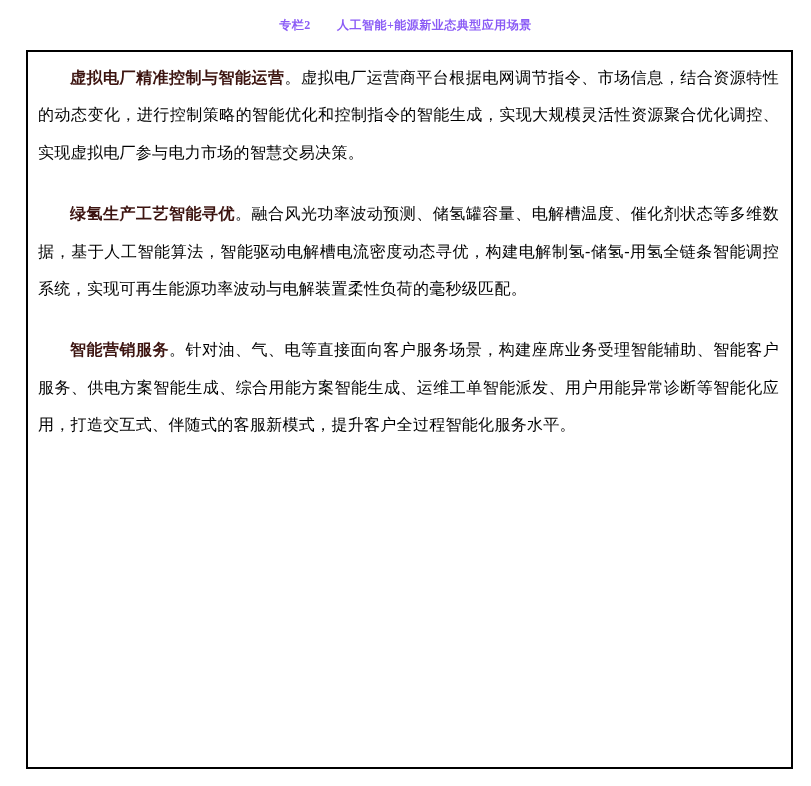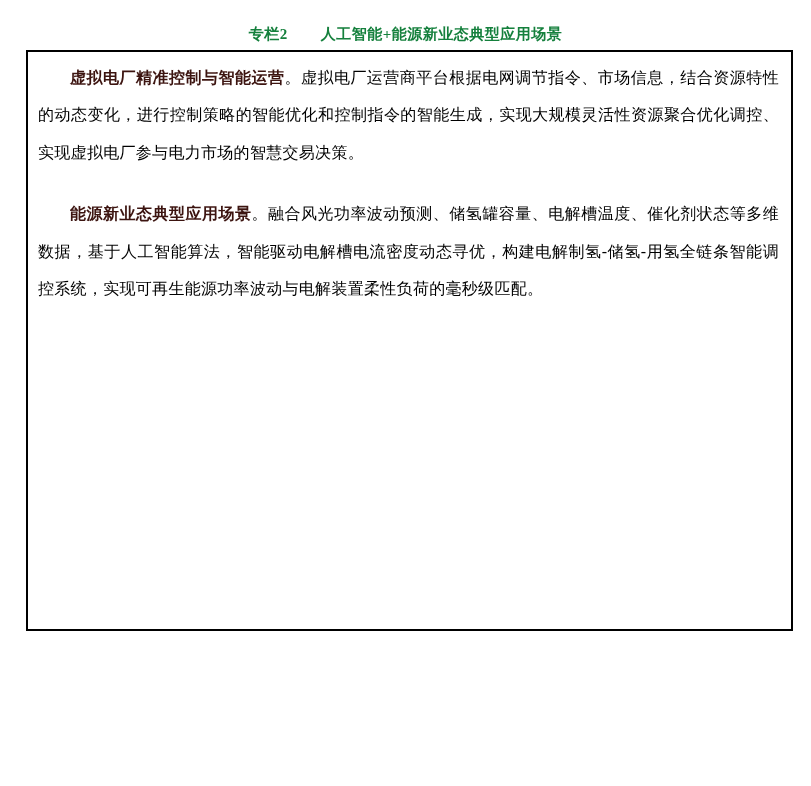--- a/index.html
+++ b/index.html
@@ -12,38 +12,38 @@
     color: #000000;
     overflow: hidden;
   }
   .page {
     position: relative;
     width: 811px;
     height: 786px;
     background: #ffffff;
   }
   .page-title {
-    padding-top: 25px;
+    padding-top: 17px;
     text-align: center;
-    font-size: 15px;
+    font-size: 12px;
     font-weight: bold;
-    color: #15803d;
+    color: #8b5cf6;
     letter-spacing: 0.5px;
     white-space: nowrap;
   }
   .page-title .title-label {
     margin-right: 2.2em;
   }
   .column-box {
     box-sizing: border-box;
     position: absolute;
     left: 26px;
     top: 50px;
     width: 767px;
-    height: 581px;
+    height: 719px;
     border: 2px solid #000000;
     background: #ffffff;
     padding: 7px 12px 8px 10px;
     overflow: hidden;
   }
   .column-box p {
     margin: 0;
     font-size: 16px;
     line-height: 37.4px;
     text-indent: 2em;
@@ -72,20 +72,23 @@
     <span class="title-label">专栏2</span><span>人工智能+能源新业态典型应用场景</span>
   </div>
 
   <div class="column-box">
 
     <p>
       <span class="para-lead">虚拟电厂精准控制与智能运营</span><span class="para-body">。虚拟电厂运营商平台根据电网调节指令、市场信息，结合资源特性的动态变化，进行控制策略的智能优化和控制指令的智能生成，实现大规模灵活性资源聚合优化调控、实现虚拟电厂参与电力市场的智慧交易决策。</span>
     </p>
 
     <p>
-      <span class="para-lead">能源新业态典型应用场景</span><span class="para-body">。融合风光功率波动预测、储氢罐容量、电解槽温度、催化剂状态等多维数据，基于人工智能算法，智能驱动电解槽电流密度动态寻优，构建电解制氢-储氢-用氢全链条智能调控系统，实现可再生能源功率波动与电解装置柔性负荷的毫秒级匹配。</span>
+      <span class="para-lead">绿氢生产工艺智能寻优</span><span class="para-body">。融合风光功率波动预测、储氢罐容量、电解槽温度、催化剂状态等多维数据，基于人工智能算法，智能驱动电解槽电流密度动态寻优，构建电解制氢-储氢-用氢全链条智能调控系统，实现可再生能源功率波动与电解装置柔性负荷的毫秒级匹配。</span>
     </p>
 
 
 
+    <p>
+      <span class="para-lead">智能营销服务</span><span class="para-body">。针对油、气、电等直接面向客户服务场景，构建座席业务受理智能辅助、智能客户服务、供电方案智能生成、综合用能方案智能生成、运维工单智能派发、用户用能异常诊断等智能化应用，打造交互式、伴随式的客服新模式，提升客户全过程智能化服务水平。</span>
+    </p>
 
   </div>
 </div>
 
 </body></html>

